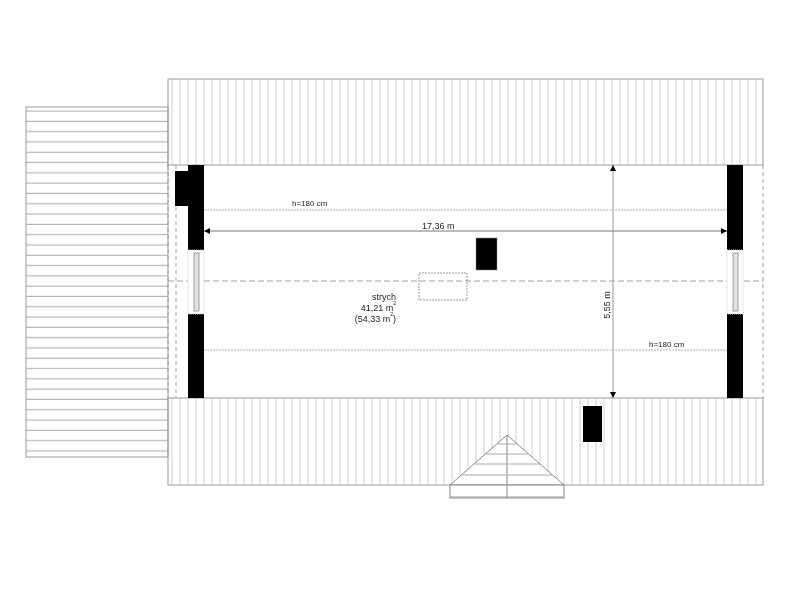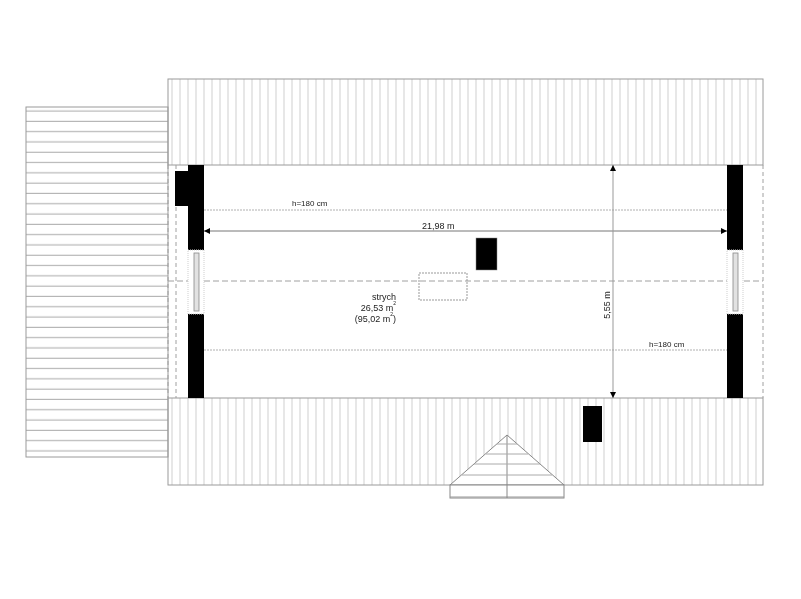--- a/index.html
+++ b/index.html
@@ -90,21 +90,21 @@
     <line x1="450" y1="497" x2="564" y2="497" stroke="#999"></line>
     <line x1="507" y1="435" x2="507" y2="498"></line>
     <line x1="497" y1="444" x2="517" y2="444" stroke="#aaa"></line>
     <line x1="486" y1="454" x2="528" y2="454" stroke="#aaa"></line>
     <line x1="474" y1="464" x2="540" y2="464" stroke="#aaa"></line>
     <line x1="462" y1="475" x2="552" y2="475" stroke="#aaa"></line>
   </g>
 </svg>
 
 <div class="lbl" style="left:292px;top:200px;">h=180 cm</div>
-<div class="lbl" style="left:422px;top:222px;font-size:9px;">21,98 m</div>
+<div class="lbl" style="left:422px;top:222px;font-size:9px;">17,36 m</div>
 <div class="lbl" style="left:649px;top:341px;">h=180 cm</div>
 <div class="vlabel" style="left:582px;top:300px;width:50px;text-align:center;font-size:9px;">5,55 m</div>
 
 <div class="room" style="left:326px;top:292px;width:70px;">
   <div>strych</div>
-  <div><span>26,53 m</span><sup>2</sup></div>
-  <div><span>(95,02 m</span><sup>2</sup><span>)</span></div>
+  <div><span>41,21 m</span><sup>2</sup></div>
+  <div><span>(54,33 m</span><sup>2</sup><span>)</span></div>
 </div>
 
 </body></html>

